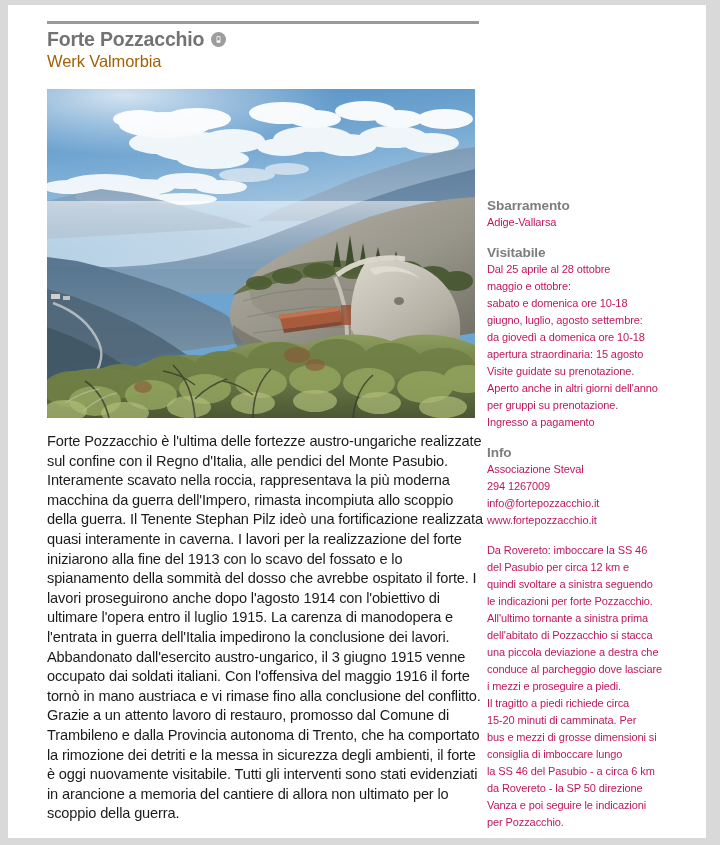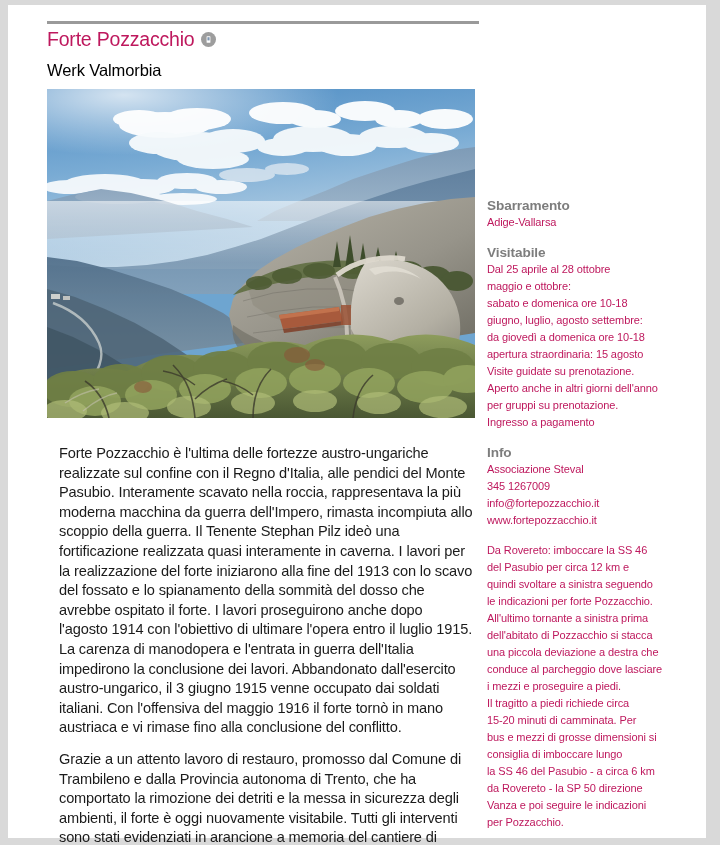--- a/index.html
+++ b/index.html
@@ -36,42 +36,42 @@
     top: 23px;
     width: 440px;
   }
   .title-row {
     display: flex;
     align-items: center;
     gap: 7px;
   }
   .title {
     font-size: 19.5px;
-    font-weight: normal;
-    color: #be185d;
+    font-weight: bold;
+    color: #737373;
     letter-spacing: -0.2px;
     line-height: 22px;
     white-space: nowrap;
   }
   .title-badge {
     display: inline-flex;
     align-items: center;
     justify-content: center;
     width: 15px;
     height: 15px;
     border-radius: 50%;
     background: #9d9d9d;
     flex: 0 0 auto;
   }
   .title-badge svg { display: block; }
   .subtitle {
     font-size: 16.5px;
-    color: #000000;
+    color: #a16207;
     line-height: 20px;
-    margin-top: 10px;
+    margin-top: 1px;
     letter-spacing: -0.1px;
   }
   
   .photo {
     position: absolute;
     left: 39px;
     top: 84px;
     width: 428px;
     height: 329px;
     overflow: hidden;
@@ -79,21 +79,21 @@
   }
   .photo svg { display: block; width: 100%; height: 100%; }
   
   .body-col {
     position: absolute;
     left: 39px;
     top: 427px;
     width: 440px;
   }
   .body-col p {
-    margin: 12px;
+    margin: 0;
     font-size: 14.6px;
     line-height: 19.6px;
     color: #1b1b1b;
     letter-spacing: -0.15px;
   }
   
   .sidebar {
     position: absolute;
     left: 479px;
     top: 180px;
@@ -351,21 +351,21 @@
 da giovedì a domenica ore 10-18
 apertura straordinaria: 15 agosto
 Visite guidate su prenotazione.
 Aperto anche in altri giorni dell'anno
 per gruppi su prenotazione.
 Ingresso a pagamento</div>
     </div>
     <div class="sb-group">
       <div class="sb-head">Info</div>
       <div class="sb-line">Associazione Steval
-345 1267009
+294 1267009
 info@fortepozzacchio.it
 www.fortepozzacchio.it</div>
     </div>
     <div class="sb-group">
       <div class="sb-line">Da Rovereto: imboccare la SS 46
 del Pasubio per circa 12 km e
 quindi svoltare a sinistra seguendo
 le indicazioni per forte Pozzacchio.
 All'ultimo tornante a sinistra prima
 dell'abitato di Pozzacchio si stacca

